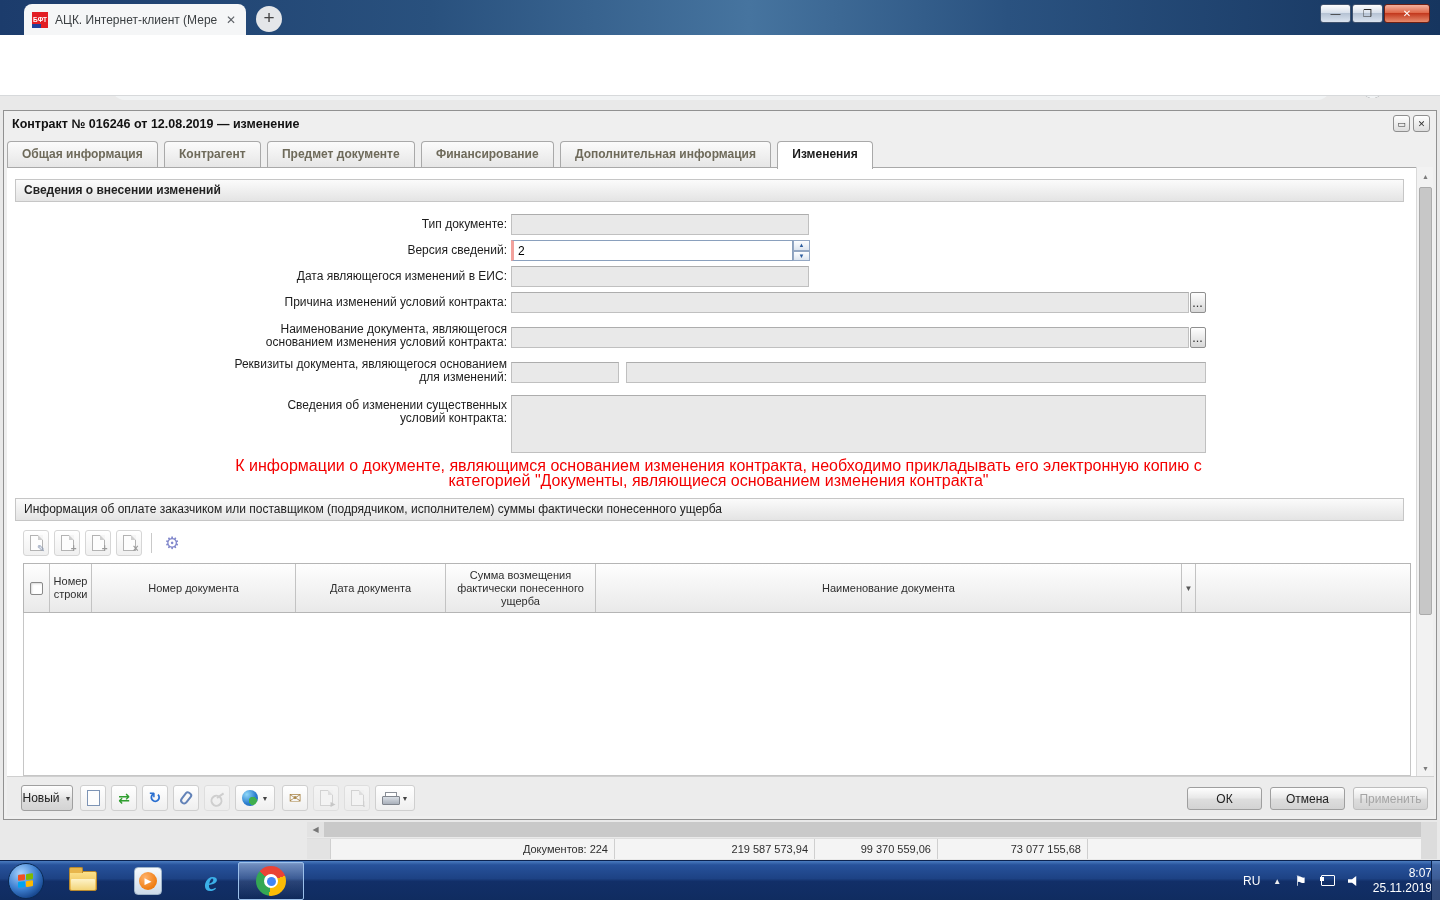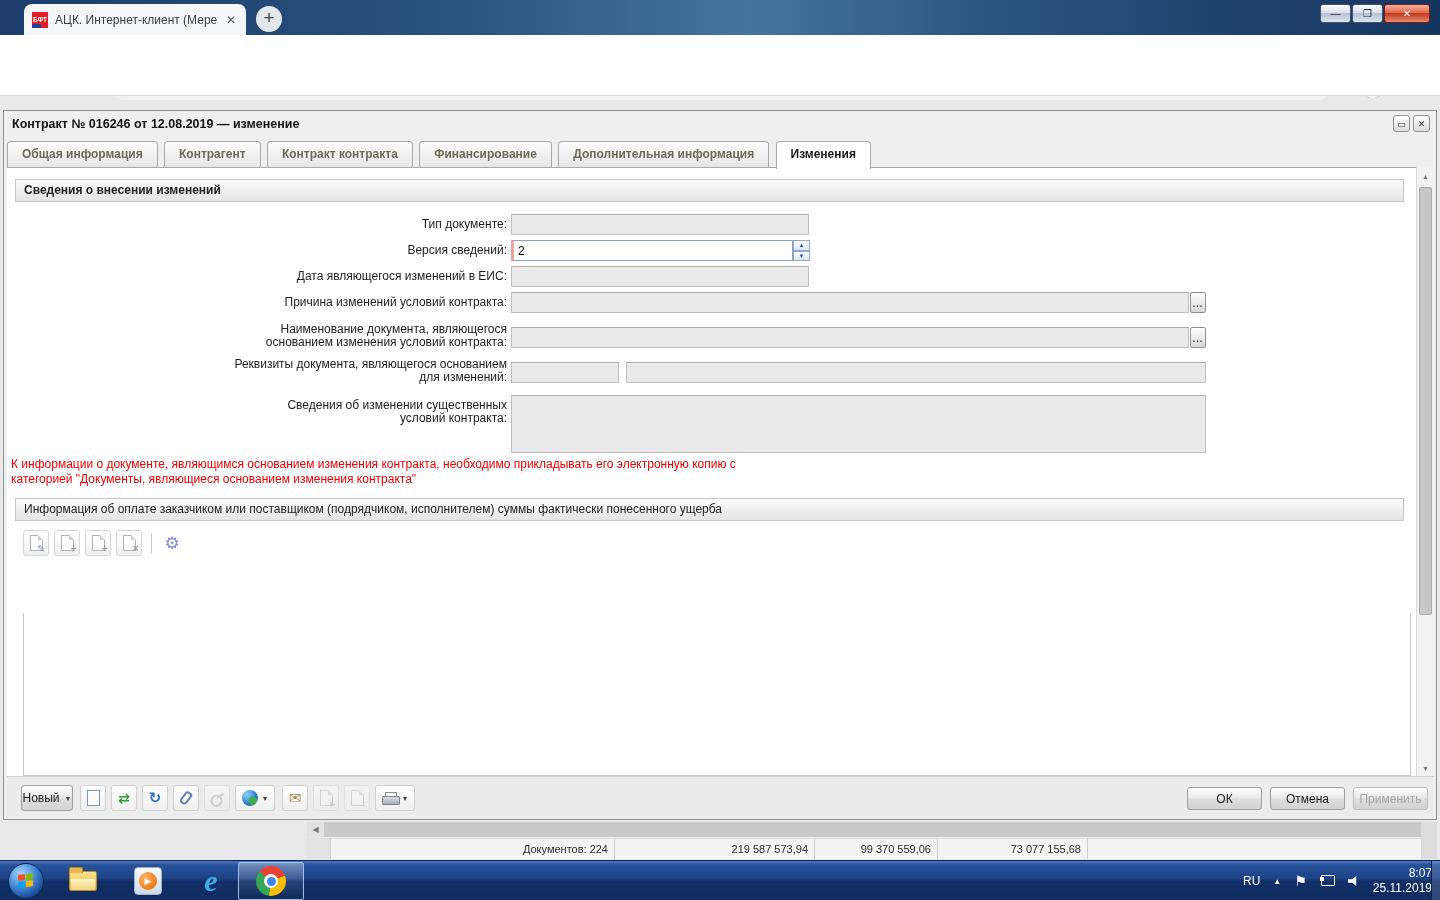--- a/index.html
+++ b/index.html
@@ -66,21 +66,21 @@
   .dinput { position:absolute; height:21px; background:#e9e9e9; border:1px solid #c0c0c0; border-top-color:#adadad; }
   .ver-input { position:absolute; height:21px; background:#fff; border:1px solid #8aa0bd; border-left:3px solid #f2a19c;
     font-size:12px; padding:0 4px; font-family:inherit; }
   .spinner { position:absolute; width:17px; height:21px; display:flex; flex-direction:column; }
   .spin-b { flex:1; border:1px solid #93a7c3; background:linear-gradient(#fdfeff,#dde5ef); color:#2d5d9e;
     font-size:6px; display:flex; align-items:center; justify-content:center; }
   .lookup { position:absolute; width:16px; height:21px; border:1px solid #8f8f8f; border-radius:2px;
     background:linear-gradient(#fefefe,#d8d8d8); font-weight:bold; font-size:9px; letter-spacing:1px;
     display:flex; align-items:flex-end; justify-content:center; padding-bottom:3px; color:#333; }
   .dtextarea { position:absolute; background:#e9e9e9; border:1px solid #c0c0c0; border-top-color:#adadad; }
-  .warnline { position:absolute; left:7px; width:1395px; color:#f30000; font-size:12px; }
+  .warnline { position:absolute; left:17px; width:1395px; text-align:center; color:#f30000; font-size:16px; }
 
   
   .gbtn { position:absolute; width:26px; height:26px; border:1px solid #d6d6d6; border-radius:3px;
     background:linear-gradient(#ffffff,#f0f0f0); display:flex; align-items:center; justify-content:center; }
   .mini-doc { position:relative; width:13px; height:16px; background:#fdfdfd; border:1px solid #b3b3b3; }
   .mini-doc::before { content:""; position:absolute; right:-1px; top:-1px; border-style:solid; border-width:0 5px 5px 0;
     border-color:transparent #f5f5f5 #cfcfcf transparent; }
   .ovl { position:absolute; right:-4px; bottom:-4px; font-size:10px; font-weight:bold; color:#9a9a9a; }
   .gear { font-size:17px; color:#8288cc; }
   .vsep { position:absolute; width:1px; height:20px; background:#c9c9c9; }
@@ -222,21 +222,21 @@
   <div class="appwin">
     <div class="win-title">Контракт № 016246 от 12.08.2019 — изменение</div>
     <div class="win-btns">
       <span class="win-sq">▭</span>
       <span class="win-sq">✕</span>
     </div>
 
     <div class="tabrow">
       <span class="wtab">Общая информация</span>
       <span class="wtab">Контрагент</span>
-      <span class="wtab">Контракт контракта</span>
+      <span class="wtab">Предмет документе</span>
       <span class="wtab">Финансирование</span>
       <span class="wtab">Дополнительная информация</span>
       <span class="wtab active">Изменения</span>
     </div>
 
     <div class="content"></div>
 
     <div class="secbar bold" style="top:68px;">Сведения о внесении изменений</div>
 
     <div class="flabel" style="left:103px;top:107px;width:400px;">Тип документе:</div>
@@ -290,20 +290,34 @@
     <div class="gbtn" style="left:112px;top:419px;">
       <span class="mini-doc">
           <span class="ovl">×</span>
         </span>
     </div>
     <div class="vsep" style="left:147px;top:422px;"></div>
     <div class="gbtn" style="left:155px;top:419px;border-color:transparent;background:none;">
       <span class="gear">⚙</span>
     </div>
 
+    <div class="thead" style="left:19px;top:452px;width:1388px;">
+      <div class="th" style="width:26px;">
+        <span class="chk"></span>
+      </div>
+      <div class="th" style="width:42px;">Номер строки</div>
+      <div class="th" style="width:204px;">Номер документа</div>
+      <div class="th" style="width:150px;">Дата документа</div>
+      <div class="th" style="width:150px;">Сумма возмещения фактически понесенного ущерба</div>
+      <div class="th" style="width:586px;">Наименование документа</div>
+      <div class="th" style="width:14px;padding:0;">
+          <span class="th-arrow">▼</span>
+        </div>
+      <div class="th" style="flex:1;border-right:none;"></div>
+    </div>
     <div class="tbody" style="left:19px;top:502px;width:1388px;height:163px;"></div>
 
     <div class="vscroll">
       <span class="varrow" style="top:1px;">▲</span>
       <span class="vthumb" style="top:20px;height:428px;"></span>
       <span class="varrow" style="bottom:1px;">▼</span>
     </div>
 
     <div class="wfooter">
       <div class="btn3d newbtn">

